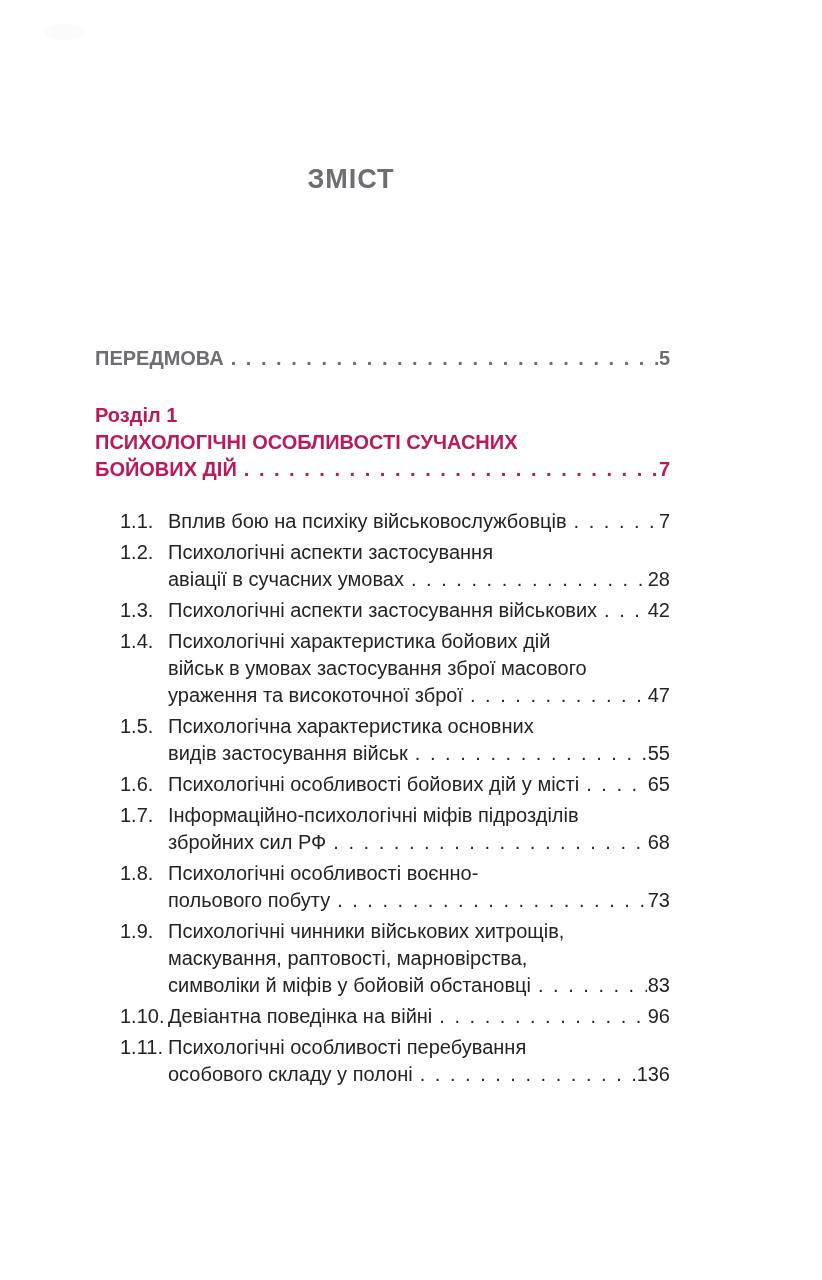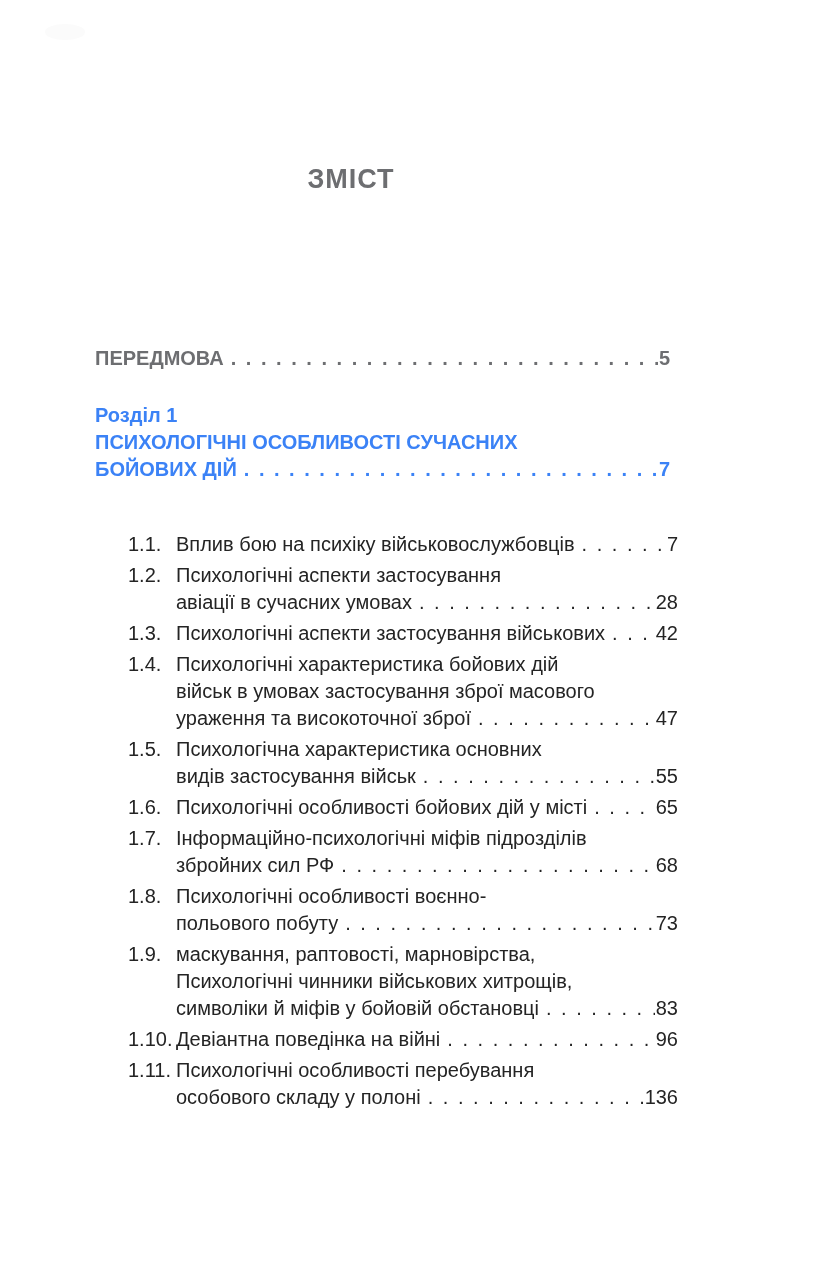--- a/index.html
+++ b/index.html
@@ -46,32 +46,31 @@
     font-weight: bold;
     color: #6d6e71;
   }
   .chapter {
     position: absolute;
     top: 402px;
     left: 0;
     width: 100%;
     font-size: 20px;
     font-weight: bold;
-    color: #3b82f6;
+    color: #be185d;
     line-height: 27px;
   }
   .items {
     position: absolute;
     top: 508px;
-    left: 8px;
+    left: 0;
     width: 100%;
     font-size: 20px;
     color: #242424;
     line-height: 27px;
-    margin-top: 23px;
   }
   .item {
     position: relative;
     padding-left: 73px;
     margin-bottom: 4px;
   }
   .num {
     position: absolute;
     left: 25px;
     top: 0;
@@ -186,22 +185,22 @@
           <span class="num">1.8.</span>
           <span class="line">Психологічні особливості воєнно-</span>
           <span class="line leader-row">
             <span class="line-text">польового побуту</span>
             <span class="leader"></span>
             <span class="page-num">73</span>
           </span>
         </div>
         <div class="item">
           <span class="num">1.9.</span>
+          <span class="line">Психологічні чинники військових хитрощів,</span>
           <span class="line">маскування, раптовості, марновірства,</span>
-          <span class="line">Психологічні чинники військових хитрощів,</span>
           <span class="line leader-row">
             <span class="line-text">символіки й міфів у бойовій обстановці</span>
             <span class="leader"></span>
             <span class="page-num">83</span>
           </span>
         </div>
         <div class="item">
           <span class="num">1.10.</span>
           <span class="line leader-row">
             <span class="line-text">Девіантна поведінка на війні</span>

